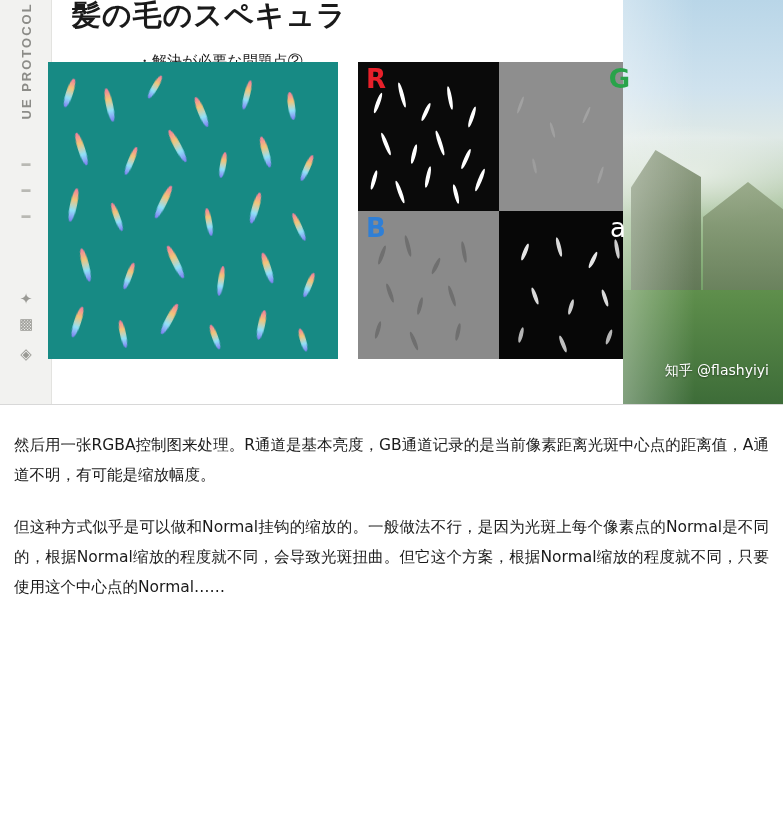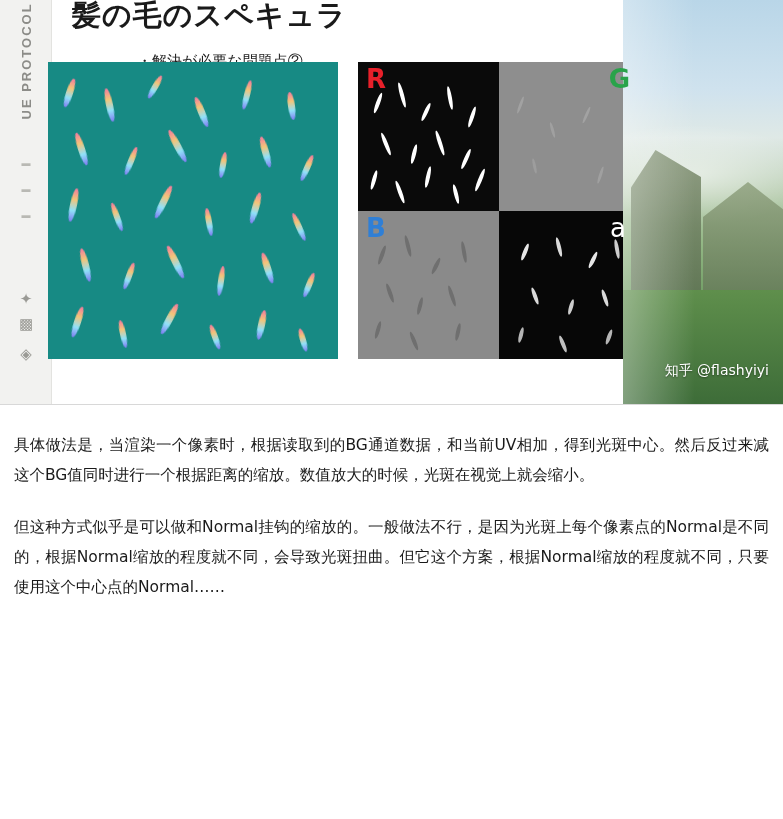--- a/index.html
+++ b/index.html
@@ -332,17 +332,17 @@
       <div class="cliff2"></div>
       <div class="field"></div>
       <div class="mist"></div>
     </div>
 
     <div class="watermark">知乎 @flashyiyi</div>
     <div class="slide-rule"></div>
   </div>
 
   <div class="article">
-    <p class="para">具体做法是，当渲染一个像素时，根据读取到的BG通道数据，和当前UV相加，得到光斑中心。然后反过来减这个BG值同时进行一个根据距离的缩放。数值放大的时候，光斑在视觉上就会缩小。</p>
+    <p class="para">然后用一张RGBA控制图来处理。R通道是基本亮度，GB通道记录的是当前像素距离光斑中心点的距离值，A通道不明，有可能是缩放幅度。</p>
     <p class="para">但这种方式似乎是可以做和Normal挂钩的缩放的。一般做法不行，是因为光斑上每个像素点的Normal是不同的，根据Normal缩放的程度就不同，会导致光斑扭曲。但它这个方案，根据Normal缩放的程度就不同，只要使用这个中心点的Normal……</p>
   </div>
 
 </div>
 
 </body></html>

